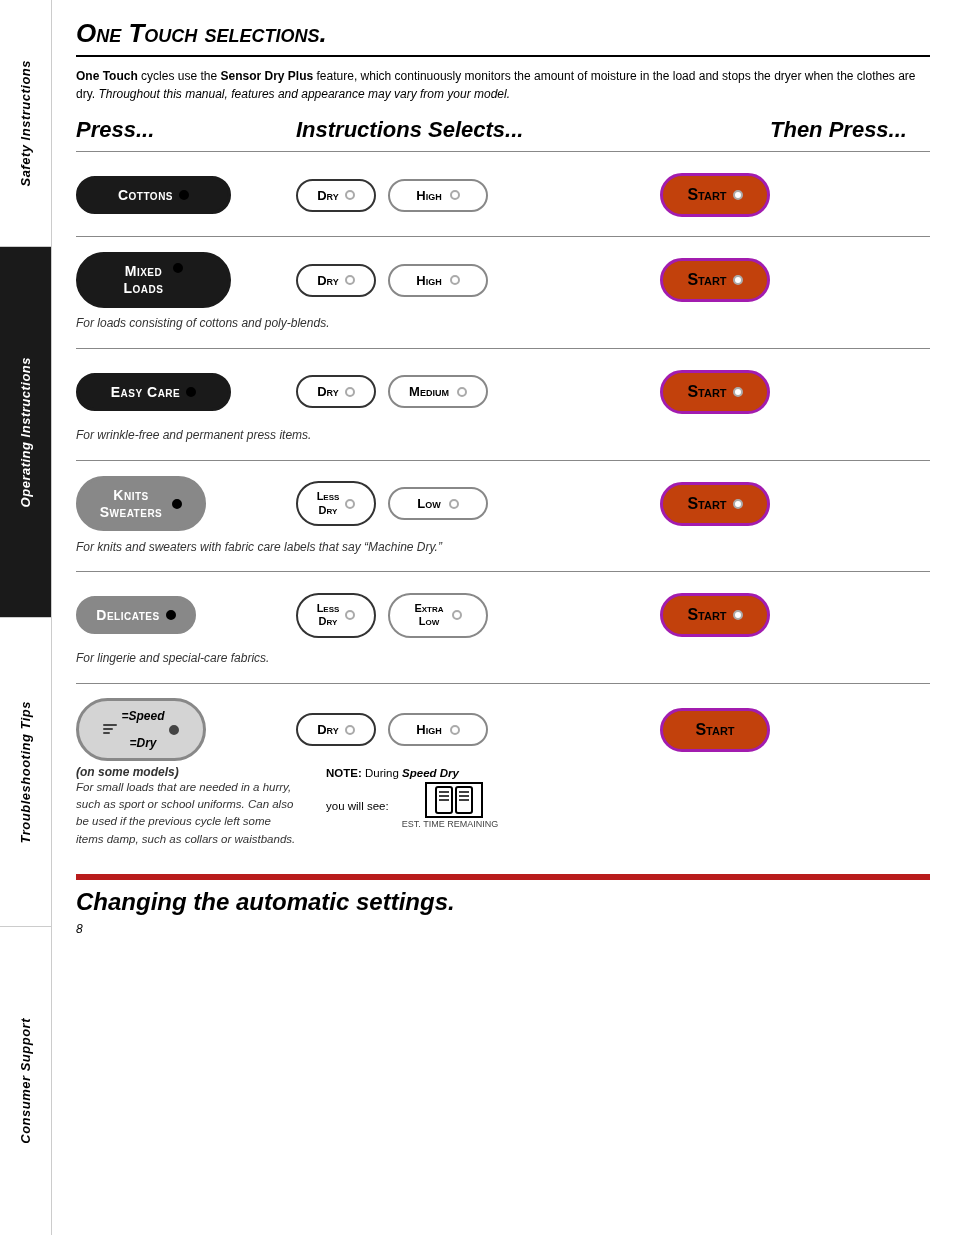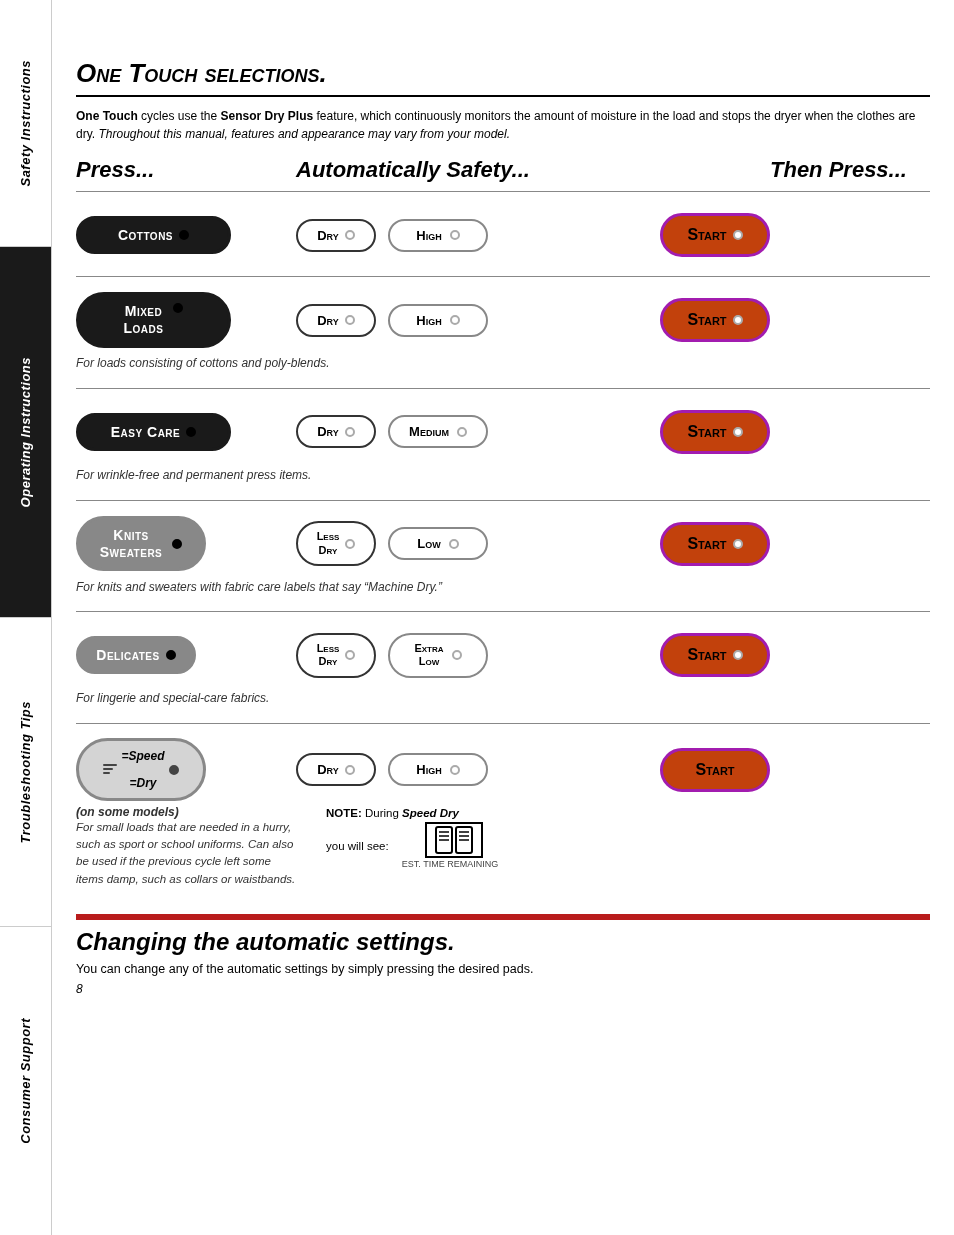--- a/index.html
+++ b/index.html
@@ -49,21 +49,20 @@
       background: #1a1a1a;
     }
     .sidebar-section.dark .sidebar-label {
       color: #fff;
     }
     
     .main-content {
       flex: 1;
       padding: 18px 24px 18px 24px;
       background: #fff;
-      margin-top: 40px;
     }
     
     .page-title {
       font-size: 26px;
       font-weight: bold;
       font-style: italic;
       margin-bottom: 10px;
       border-bottom: 2px solid #000;
       padding-bottom: 6px;
     }
@@ -359,21 +358,21 @@
     <div class="page-title">
       <span class="one-touch">One Touch selections.</span>
     </div>
 
     <p class="intro-text">
       <span class="bold"><span class="one-touch">One Touch</span></span> cycles use the <span class="bold">Sensor Dry Plus</span> feature, which continuously monitors the amount of moisture in the load and stops the dryer when the clothes are dry. <span class="italic">Throughout this manual, features and appearance may vary from your model.</span>
     </p>
 
     <div class="col-headers">
       <div class="col-header">Press...</div>
-      <div class="col-header">Automatically Safety...</div>
+      <div class="col-header">Instructions Selects...</div>
       <div class="col-header" style="grid-column:4;">Then Press...</div>
     </div>
     <div class="row-divider"></div>
 
     <div class="cycle-row-wrapper">
       <div class="cycle-row">
         <div>
           <div class="btn-cycle black-bg">
             <span>Cottons</span>
             <span class="cycle-dot dot-black"></span>
@@ -588,17 +587,16 @@
                 <line x1="24" y1="14" x2="34" y2="14" stroke="#000" stroke-width="1.5"></line>
               </svg>
             </span>
             <span class="est-time-label">EST. TIME REMAINING</span>
           </span>
         </div>
       </div>
     </div>
 
     <div class="section-title">Changing the automatic settings.</div>
-    <p class="section-text">You can change any of the automatic settings by simply pressing the desired pads.</p>
     <div class="page-num">8</div>
 
   </div>
 </div>
 
 </body></html>

